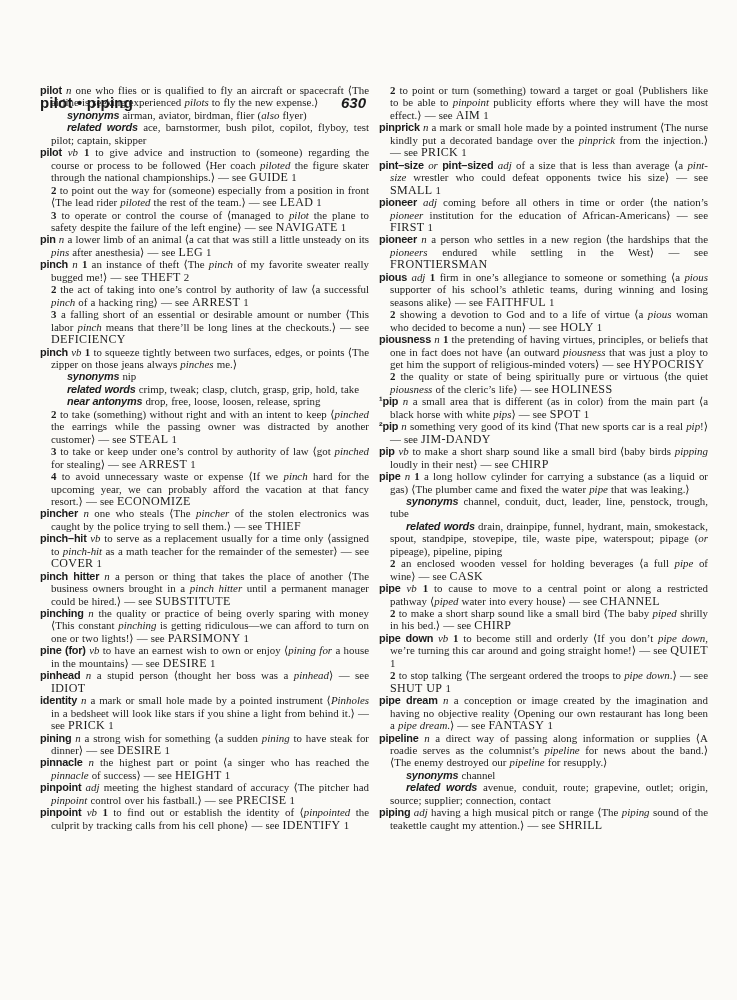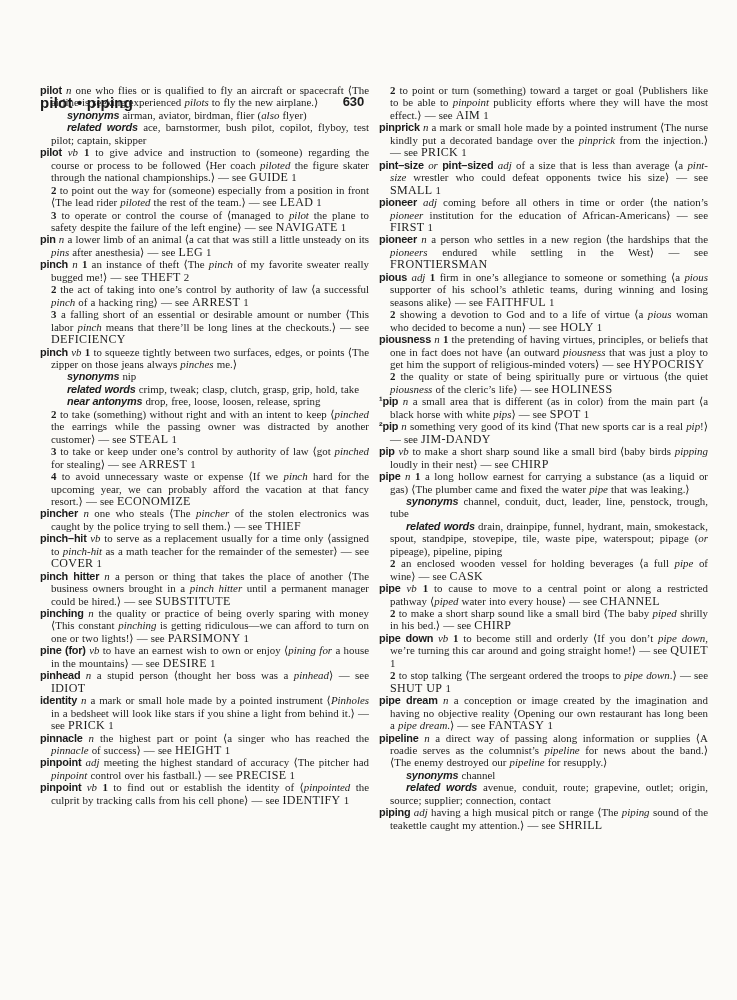--- a/index.html
+++ b/index.html
@@ -15,21 +15,21 @@
     position: absolute; top: 54px; left: 40px; right: 30px; height: 20px; margin-top: 40px;
   }
   .guide-words {
     position: absolute; left: 0; top: 0;
     font-family: "Liberation Sans", sans-serif;
     font-weight: 700; font-size: 15px; letter-spacing: 0.2px;
   }
   .page-number {
     position: absolute; left: 0; right: 40px; top: 0; text-align: center;
     font-family: "Liberation Sans", sans-serif;
-    font-weight: 700; font-size: 13px;
+    font-weight: 700; font-size: 15px; font-style: italic;
   }
 
   .columns {
     position: absolute; top: 84px; left: 40px;
     width: 668px; height: 880px;
     display: flex; gap: 10px;
   }
   .col { width: 329px; }
 
   .col p {
@@ -50,21 +50,21 @@
 </head>
 <body>
 
 <div class="page">
   <div class="header">
     <span class="guide-words">pilot • piping</span>
     <span class="page-number">630</span>
   </div>
   <div class="columns">
     <div class="col">
-        <p class="entry"><span class="hw">pilot</span><span class="pos"> n </span><span>one who flies or is qualified to fly an aircraft or spacecraft ⟨The airline is seeking experienced </span><span class="it">pilots</span><span> to fly the new airplane.⟩</span></p>
+        <p class="entry"><span class="hw">pilot</span><span class="pos"> n </span><span>one who flies or is qualified to fly an aircraft or spacecraft ⟨The airline is seeking experienced </span><span class="it">pilots</span><span> to fly the new expense.⟩</span></p>
         <p class="sub"><span class="lab">synonyms</span><span> airman, aviator, birdman, flier (</span><span class="it">also</span><span> flyer)</span></p>
         <p class="sub"><span class="lab">related words</span><span> ace, barnstormer, bush pilot, copilot, flyboy, test pilot; captain, skipper</span></p>
         <p class="entry"><span class="hw">pilot</span><span class="pos"> vb </span><span class="sn">1 </span><span>to give advice and instruction to (someone) regarding the course or process to be followed ⟨Her coach </span><span class="it">piloted</span><span> the figure skater through the national championships.⟩ — see </span><span class="sc">GUIDE</span><span> 1</span></p>
         <p class="sub"><span class="sn">2 </span><span>to point out the way for (someone) especially from a position in front ⟨The lead rider </span><span class="it">piloted</span><span> the rest of the team.⟩ — see </span><span class="sc">LEAD</span><span> 1</span></p>
         <p class="sub"><span class="sn">3 </span><span>to operate or control the course of ⟨managed to </span><span class="it">pilot</span><span> the plane to safety despite the failure of the left engine⟩ — see </span><span class="sc">NAVIGATE</span><span> 1</span></p>
         <p class="entry"><span class="hw">pin</span><span class="pos"> n </span><span>a lower limb of an animal ⟨a cat that was still a little unsteady on its </span><span class="it">pins</span><span> after anesthesia⟩ — see </span><span class="sc">LEG</span><span> 1</span></p>
         <p class="entry"><span class="hw">pinch</span><span class="pos"> n </span><span class="sn">1 </span><span>an instance of theft ⟨The </span><span class="it">pinch</span><span> of my favorite sweater really bugged me!⟩ — see </span><span class="sc">THEFT</span><span> 2</span></p>
         <p class="sub"><span class="sn">2 </span><span>the act of taking into one’s control by authority of law ⟨a successful </span><span class="it">pinch</span><span> of a hacking ring⟩ — see </span><span class="sc">ARREST</span><span> 1</span></p>
         <p class="sub"><span class="sn">3 </span><span>a falling short of an essential or desirable amount or number ⟨This labor </span><span class="it">pinch</span><span> means that there’ll be long lines at the checkouts.⟩ — see </span><span class="sc">DEFICIENCY</span></p>
         <p class="entry"><span class="hw">pinch</span><span class="pos"> vb </span><span class="sn">1 </span><span>to squeeze tightly between two surfaces, edges, or points ⟨The zipper on those jeans always </span><span class="it">pinches</span><span> me.⟩</span></p>
@@ -74,38 +74,39 @@
         <p class="sub"><span class="sn">2 </span><span>to take (something) without right and with an intent to keep ⟨</span><span class="it">pinched</span><span> the earrings while the passing owner was distracted by another customer⟩ — see </span><span class="sc">STEAL</span><span> 1</span></p>
         <p class="sub"><span class="sn">3 </span><span>to take or keep under one’s control by authority of law ⟨got </span><span class="it">pinched</span><span> for stealing⟩ — see </span><span class="sc">ARREST</span><span> 1</span></p>
         <p class="sub"><span class="sn">4 </span><span>to avoid unnecessary waste or expense ⟨If we </span><span class="it">pinch</span><span> hard for the upcoming year, we can probably afford the vacation at that fancy resort.⟩ — see </span><span class="sc">ECONOMIZE</span></p>
         <p class="entry"><span class="hw">pincher</span><span class="pos"> n </span><span>one who steals ⟨The </span><span class="it">pincher</span><span> of the stolen electronics was caught by the police trying to sell them.⟩ — see </span><span class="sc">THIEF</span></p>
         <p class="entry"><span class="hw">pinch–hit</span><span class="pos"> vb </span><span>to serve as a replacement usually for a time only ⟨assigned to </span><span class="it">pinch-hit</span><span> as a math teacher for the remainder of the semester⟩ — see </span><span class="sc">COVER</span><span> 1</span></p>
         <p class="entry"><span class="hw">pinch hitter</span><span class="pos"> n </span><span>a person or thing that takes the place of another ⟨The business owners brought in a </span><span class="it">pinch hitter</span><span> until a permanent manager could be hired.⟩ — see </span><span class="sc">SUBSTITUTE</span></p>
         <p class="entry"><span class="hw">pinching</span><span class="pos"> n </span><span>the quality or practice of being overly sparing with money ⟨This constant </span><span class="it">pinching</span><span> is getting ridiculous—we can afford to turn on one or two lights!⟩ — see </span><span class="sc">PARSIMONY</span><span> 1</span></p>
         <p class="entry"><span class="hw">pine (for)</span><span class="pos"> vb </span><span>to have an earnest wish to own or enjoy ⟨</span><span class="it">pining for</span><span> a house in the mountains⟩ — see </span><span class="sc">DESIRE</span><span> 1</span></p>
         <p class="entry"><span class="hw">pinhead</span><span class="pos"> n </span><span>a stupid person ⟨thought her boss was a </span><span class="it">pinhead</span><span>⟩ — see </span><span class="sc">IDIOT</span></p>
         <p class="entry"><span class="hw">identity</span><span class="pos"> n </span><span>a mark or small hole made by a pointed instrument ⟨</span><span class="it">Pinholes</span><span> in a bedsheet will look like stars if you shine a light from behind it.⟩ — see </span><span class="sc">PRICK</span><span> 1</span></p>
+        <p class="entry"><span class="hw">pining</span><span class="pos"> n </span><span>a strong wish for something ⟨a sudden </span><span class="it">pining</span><span> to have steak for dinner⟩ — see </span><span class="sc">DESIRE</span><span> 1</span></p>
         <p class="entry"><span class="hw">pinnacle</span><span class="pos"> n </span><span>the highest part or point ⟨a singer who has reached the </span><span class="it">pinnacle</span><span> of success⟩ — see </span><span class="sc">HEIGHT</span><span> 1</span></p>
         <p class="entry"><span class="hw">pinpoint</span><span class="pos"> adj </span><span>meeting the highest standard of accuracy ⟨The pitcher had </span><span class="it">pinpoint</span><span> control over his fastball.⟩ — see </span><span class="sc">PRECISE</span><span> 1</span></p>
         <p class="entry"><span class="hw">pinpoint</span><span class="pos"> vb </span><span class="sn">1 </span><span>to find out or establish the identity of ⟨</span><span class="it">pinpointed</span><span> the culprit by tracking calls from his cell phone⟩ — see </span><span class="sc">IDENTIFY</span><span> 1</span></p>
       </div>
     <div class="col">
         <p class="sub"><span class="sn">2 </span><span>to point or turn (something) toward a target or goal ⟨Publishers like to be able to </span><span class="it">pinpoint</span><span> publicity efforts where they will have the most effect.⟩ — see </span><span class="sc">AIM</span><span> 1</span></p>
         <p class="entry"><span class="hw">pinprick</span><span class="pos"> n </span><span>a mark or small hole made by a pointed instrument ⟨The nurse kindly put a decorated bandage over the </span><span class="it">pinprick</span><span> from the injection.⟩ — see </span><span class="sc">PRICK</span><span> 1</span></p>
         <p class="entry"><span class="hw">pint–size</span><span class="pos"> or </span><span class="hw">pint–sized</span><span class="pos"> adj </span><span>of a size that is less than average ⟨a </span><span class="it">pint-size</span><span> wrestler who could defeat opponents twice his size⟩ — see </span><span class="sc">SMALL</span><span> 1</span></p>
         <p class="entry"><span class="hw">pioneer</span><span class="pos"> adj </span><span>coming before all others in time or order ⟨the nation’s </span><span class="it">pioneer</span><span> institution for the education of African-Americans⟩ — see </span><span class="sc">FIRST</span><span> 1</span></p>
         <p class="entry"><span class="hw">pioneer</span><span class="pos"> n </span><span>a person who settles in a new region ⟨the hardships that the </span><span class="it">pioneers</span><span> endured while settling in the West⟩ — see </span><span class="sc">FRONTIERSMAN</span></p>
         <p class="entry"><span class="hw">pious</span><span class="pos"> adj </span><span class="sn">1 </span><span>firm in one’s allegiance to someone or something ⟨a </span><span class="it">pious</span><span> supporter of his school’s athletic teams, during winning and losing seasons alike⟩ — see </span><span class="sc">FAITHFUL</span><span> 1</span></p>
         <p class="sub"><span class="sn">2 </span><span>showing a devotion to God and to a life of virtue ⟨a </span><span class="it">pious</span><span> woman who decided to become a nun⟩ — see </span><span class="sc">HOLY</span><span> 1</span></p>
         <p class="entry"><span class="hw">piousness</span><span class="pos"> n </span><span class="sn">1 </span><span>the pretending of having virtues, principles, or beliefs that one in fact does not have ⟨an outward </span><span class="it">piousness</span><span> that was just a ploy to get him the support of religious-minded voters⟩ — see </span><span class="sc">HYPOCRISY</span></p>
         <p class="sub"><span class="sn">2 </span><span>the quality or state of being spiritually pure or virtuous ⟨the quiet </span><span class="it">piousness</span><span> of the cleric’s life⟩ — see </span><span class="sc">HOLINESS</span></p>
         <p class="entry"><span class="hw">¹pip</span><span class="pos"> n </span><span>a small area that is different (as in color) from the main part ⟨a black horse with white </span><span class="it">pips</span><span>⟩ — see </span><span class="sc">SPOT</span><span> 1</span></p>
         <p class="entry"><span class="hw">²pip</span><span class="pos"> n </span><span>something very good of its kind ⟨That new sports car is a real </span><span class="it">pip</span><span>!⟩ — see </span><span class="sc">JIM-DANDY</span></p>
         <p class="entry"><span class="hw">pip</span><span class="pos"> vb </span><span>to make a short sharp sound like a small bird ⟨baby birds </span><span class="it">pipping</span><span> loudly in their nest⟩ — see </span><span class="sc">CHIRP</span></p>
-        <p class="entry"><span class="hw">pipe</span><span class="pos"> n </span><span class="sn">1 </span><span>a long hollow earnest for carrying a substance (as a liquid or gas) ⟨The plumber came and fixed the water </span><span class="it">pipe</span><span> that was leaking.⟩</span></p>
+        <p class="entry"><span class="hw">pipe</span><span class="pos"> n </span><span class="sn">1 </span><span>a long hollow cylinder for carrying a substance (as a liquid or gas) ⟨The plumber came and fixed the water </span><span class="it">pipe</span><span> that was leaking.⟩</span></p>
         <p class="sub"><span class="lab">synonyms</span><span> channel, conduit, duct, leader, line, penstock, trough, tube</span></p>
         <p class="sub"><span class="lab">related words</span><span> drain, drainpipe, funnel, hydrant, main, smokestack, spout, standpipe, stovepipe, tile, waste pipe, waterspout; pipage (</span><span class="it">or</span><span> pipeage), pipeline, piping</span></p>
         <p class="sub"><span class="sn">2 </span><span>an enclosed wooden vessel for holding beverages ⟨a full </span><span class="it">pipe</span><span> of wine⟩ — see </span><span class="sc">CASK</span></p>
         <p class="entry"><span class="hw">pipe</span><span class="pos"> vb </span><span class="sn">1 </span><span>to cause to move to a central point or along a restricted pathway ⟨</span><span class="it">piped</span><span> water into every house⟩ — see </span><span class="sc">CHANNEL</span></p>
         <p class="sub"><span class="sn">2 </span><span>to make a short sharp sound like a small bird ⟨The baby </span><span class="it">piped</span><span> shrilly in his bed.⟩ — see </span><span class="sc">CHIRP</span></p>
         <p class="entry"><span class="hw">pipe down</span><span class="pos"> vb </span><span class="sn">1 </span><span>to become still and orderly ⟨If you don’t </span><span class="it">pipe down</span><span>, we’re turning this car around and going straight home!⟩ — see </span><span class="sc">QUIET</span><span> 1</span></p>
         <p class="sub"><span class="sn">2 </span><span>to stop talking ⟨The sergeant ordered the troops to </span><span class="it">pipe down</span><span>.⟩ — see </span><span class="sc">SHUT UP</span><span> 1</span></p>
         <p class="entry"><span class="hw">pipe dream</span><span class="pos"> n </span><span>a conception or image created by the imagination and having no objective reality ⟨Opening our own restaurant has long been a </span><span class="it">pipe dream</span><span>.⟩ — see </span><span class="sc">FANTASY</span><span> 1</span></p>
         <p class="entry"><span class="hw">pipeline</span><span class="pos"> n </span><span>a direct way of passing along information or supplies ⟨A roadie serves as the columnist’s </span><span class="it">pipeline</span><span> for news about the band.⟩ ⟨The enemy destroyed our </span><span class="it">pipeline</span><span> for resupply.⟩</span></p>
         <p class="sub"><span class="lab">synonyms</span><span> channel</span></p>

